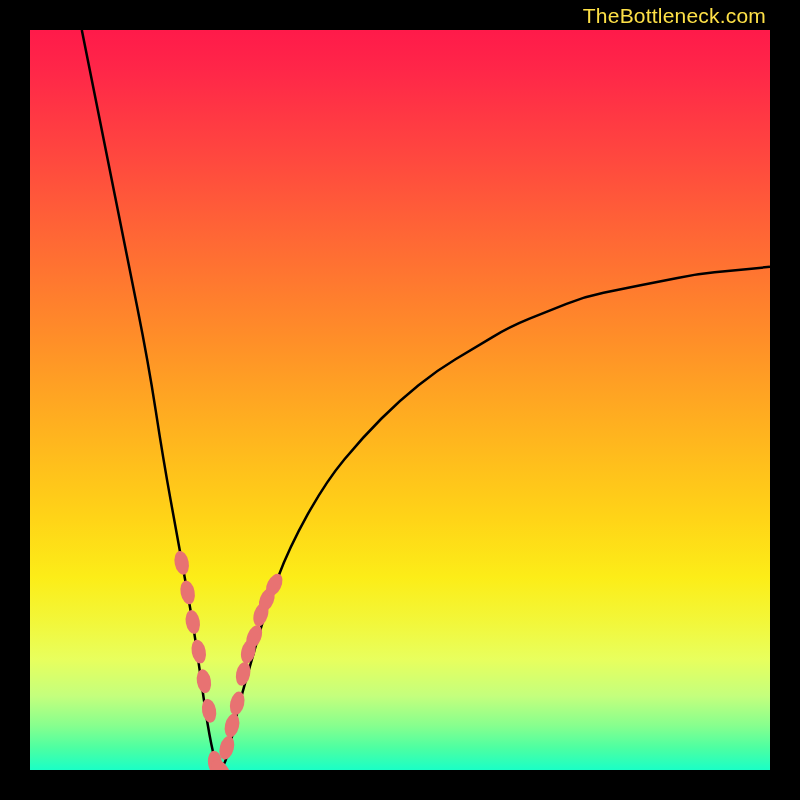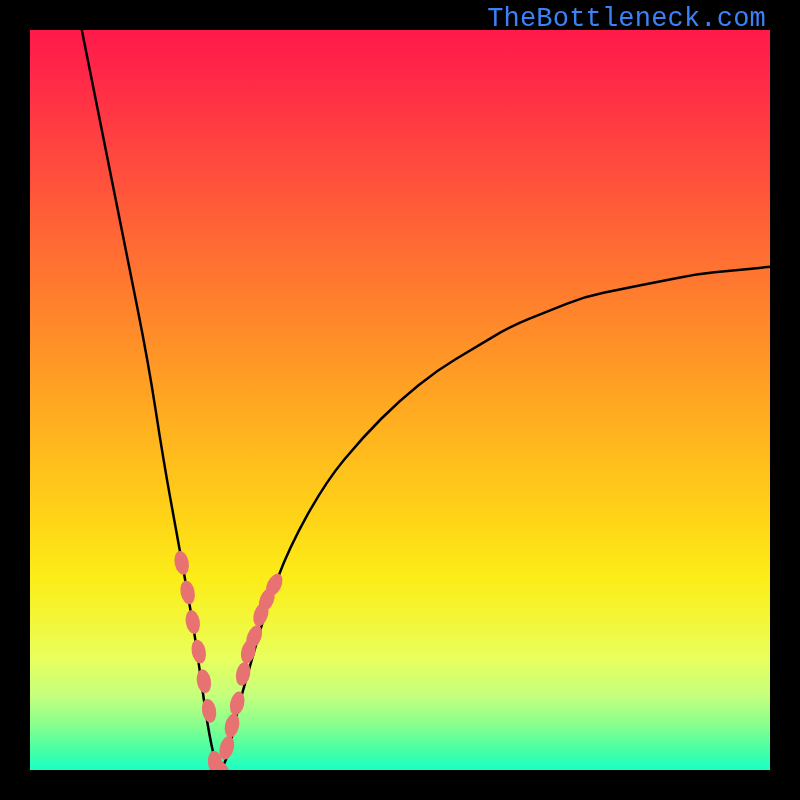--- a/index.html
+++ b/index.html
@@ -36,24 +36,24 @@
       #e8ff5d 85%,
       #c4ff7d 90%,
       #87ff8e 94%,
       #4dffa2 97%,
       #1affc6 100%);
   }
   .watermark {
     position: absolute;
     top: 4px;
     right: 34px;
-    font-family: Liberation Mono, monospace;
-    font-size: 27px;
+    font-family: Liberation Sans, sans-serif;
+    font-size: 21px;
     font-weight: 500;
-    color: #3b82f6;
+    color: #fde047;
     letter-spacing: 0.2px;
     z-index: 10;
   }
   .curve-svg, .markers-svg {
     position: absolute;
     left: 0;
     top: 0;
     width: 740px;
     height: 740px;
   }

